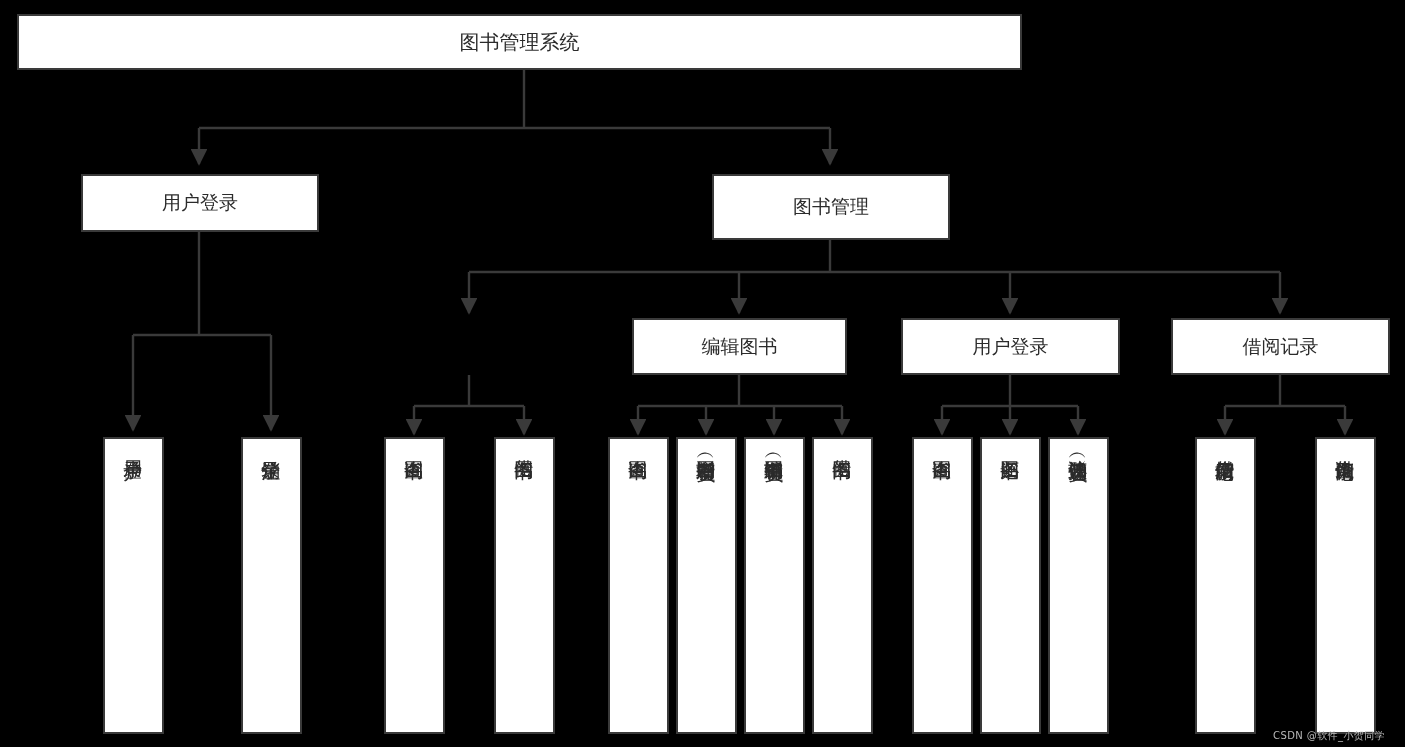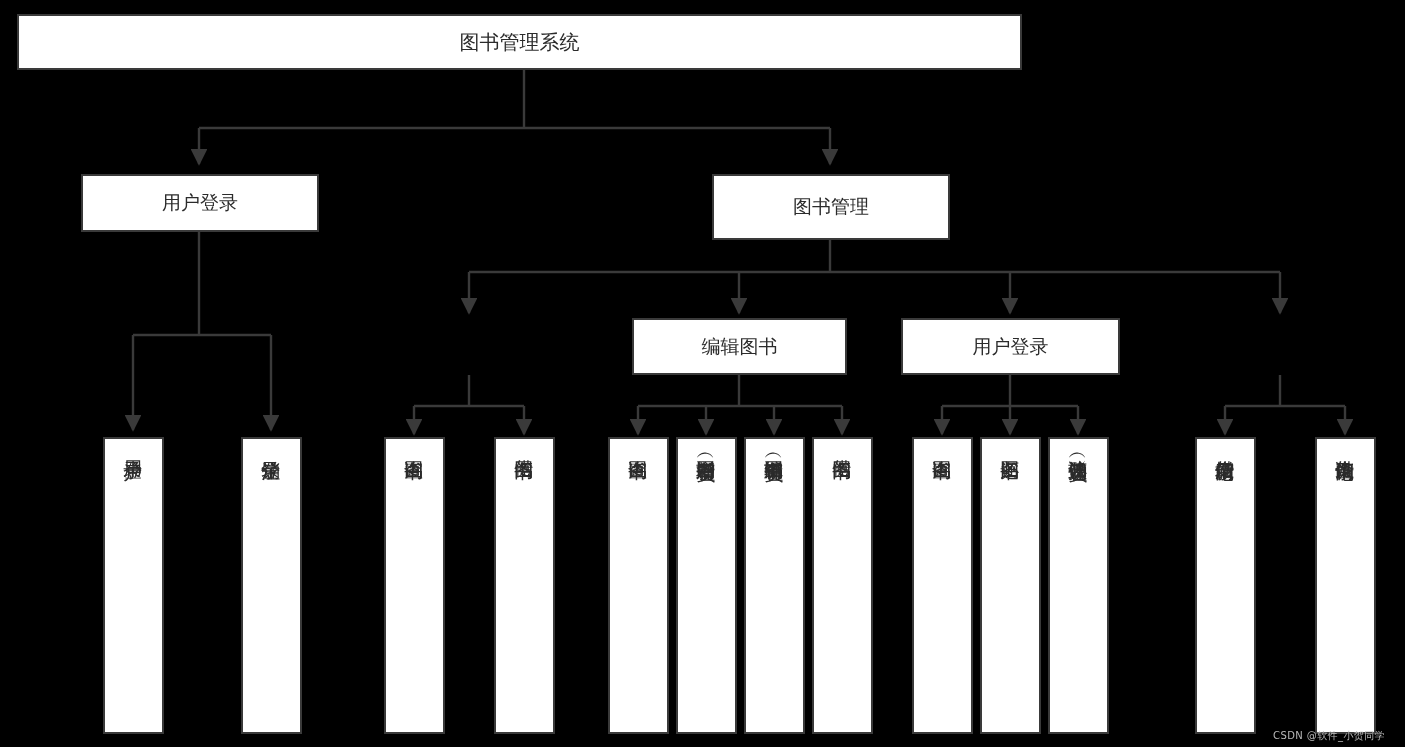--- a/index.html
+++ b/index.html
@@ -132,20 +132,23 @@
 
 
   <div class="node level2" style="left:632px; top:318px; width:215px; height:57px;">
     <span>编辑图书</span>
   </div>
 
   <div class="node level2" style="left:901px; top:318px; width:219px; height:57px;">
     <span>用户登录</span>
   </div>
 
+  <div class="node level2" style="left:1171px; top:318px; width:219px; height:57px;">
+    <span>借阅记录</span>
+  </div>
 
   <div class="node leaf leaf-short" style="left:103px; top:437px; width:61px; height:297px;">
     <span class="vtext">用户登录</span>
   </div>
 
   <div class="node leaf leaf-short" style="left:241px; top:437px; width:61px; height:297px;">
     <span class="vtext">注销登录</span>
   </div>
 
   <div class="node leaf leaf-short" style="left:384px; top:437px; width:61px; height:297px;">

